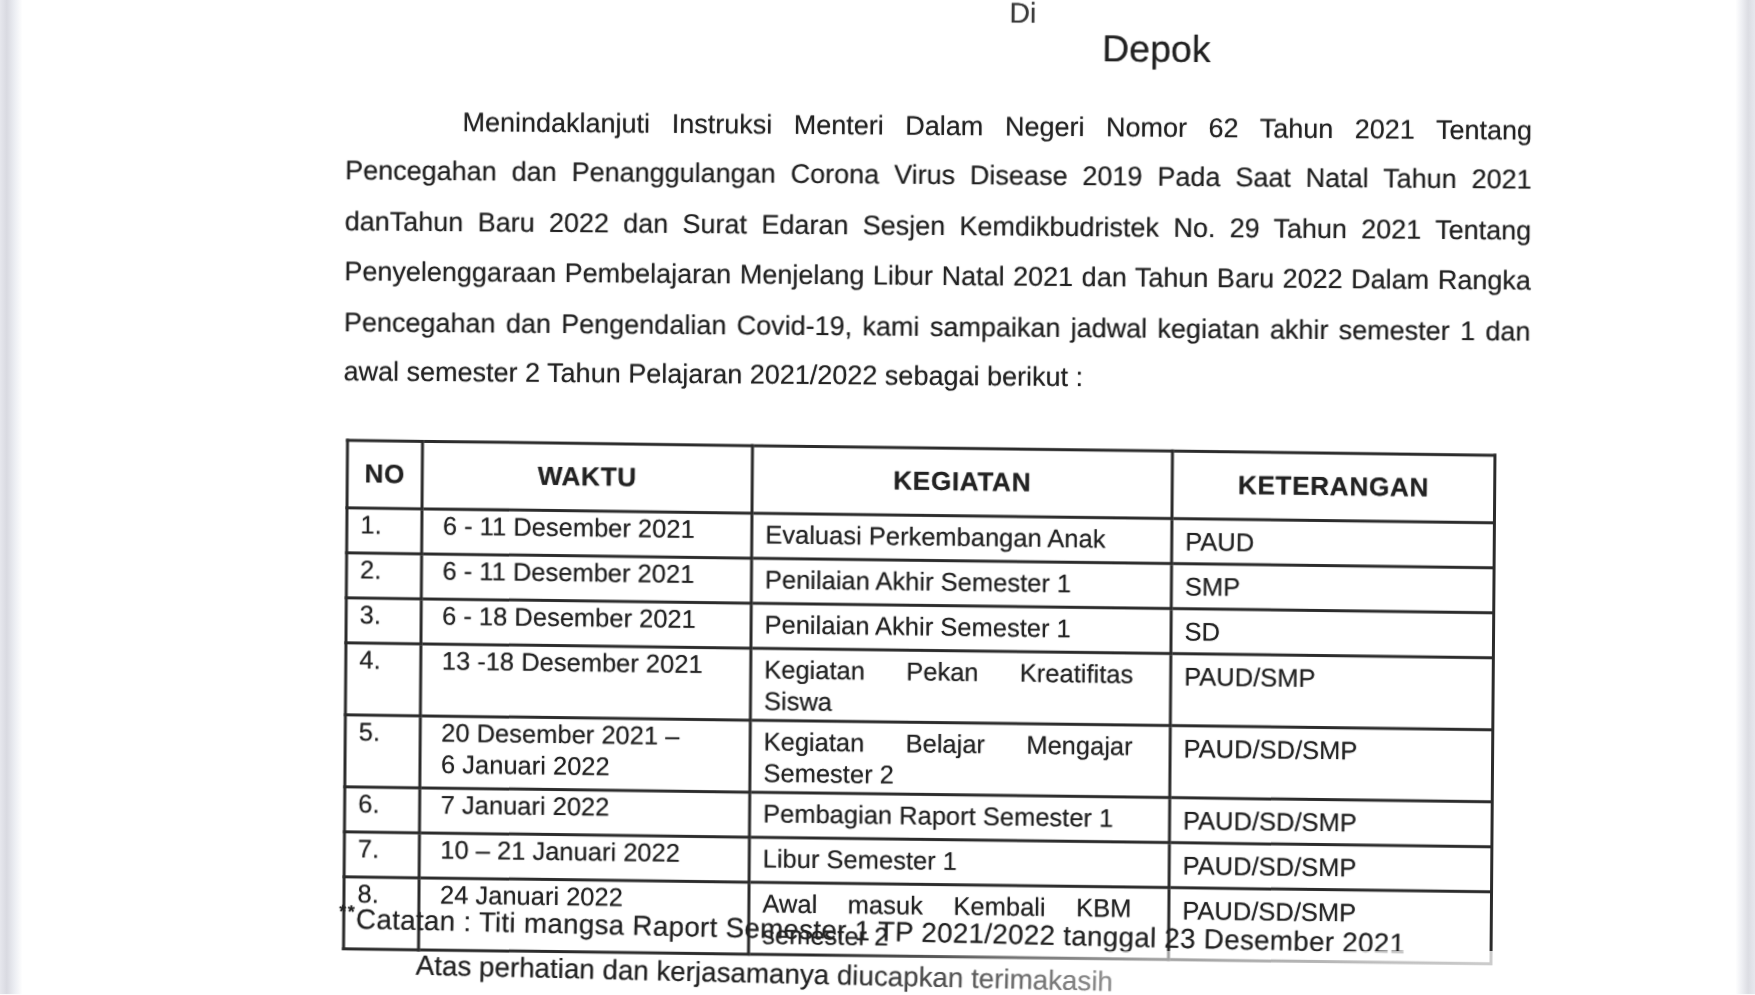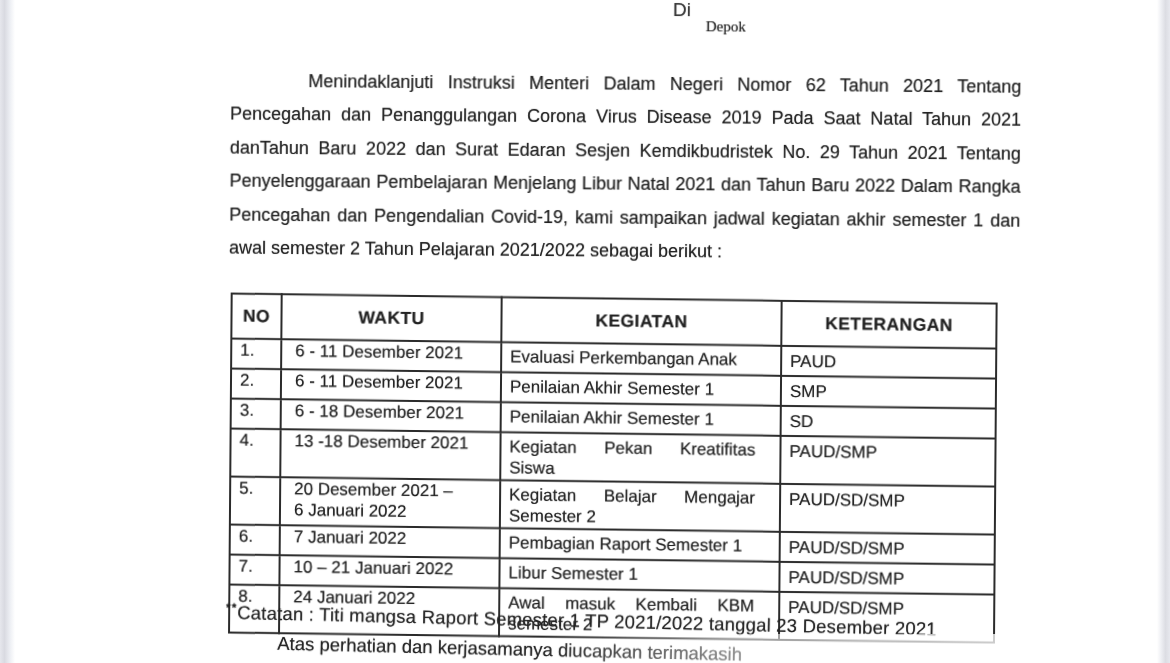--- a/index.html
+++ b/index.html
@@ -33,23 +33,22 @@
     transform: rotate(0.45deg);
     transform-origin: 290px 0px;
     text-shadow: 0 0 0.7px rgba(40,40,40,0.55);
     filter: blur(0.22px);
   }
   .addr-di {
     position: absolute; left: 673px; top: -4px;
     font-size: 19px; color: #3a3a3a;
   }
   .addr-city {
-    position: absolute; left: 706px; top: 15px;
-    font-size: 15px;
-    font-family: Liberation Serif, serif;
+    position: absolute; left: 735px; top: 15px;
+    font-size: 25px;
   }
   .para {
     position: absolute; left: 231px; top: 65px;
     width: 791px;
     font-size: 18px; line-height: 33.4px;
     text-align: justify;
     text-indent: 78px;
     margin: 0;
   }
   table.sched {

